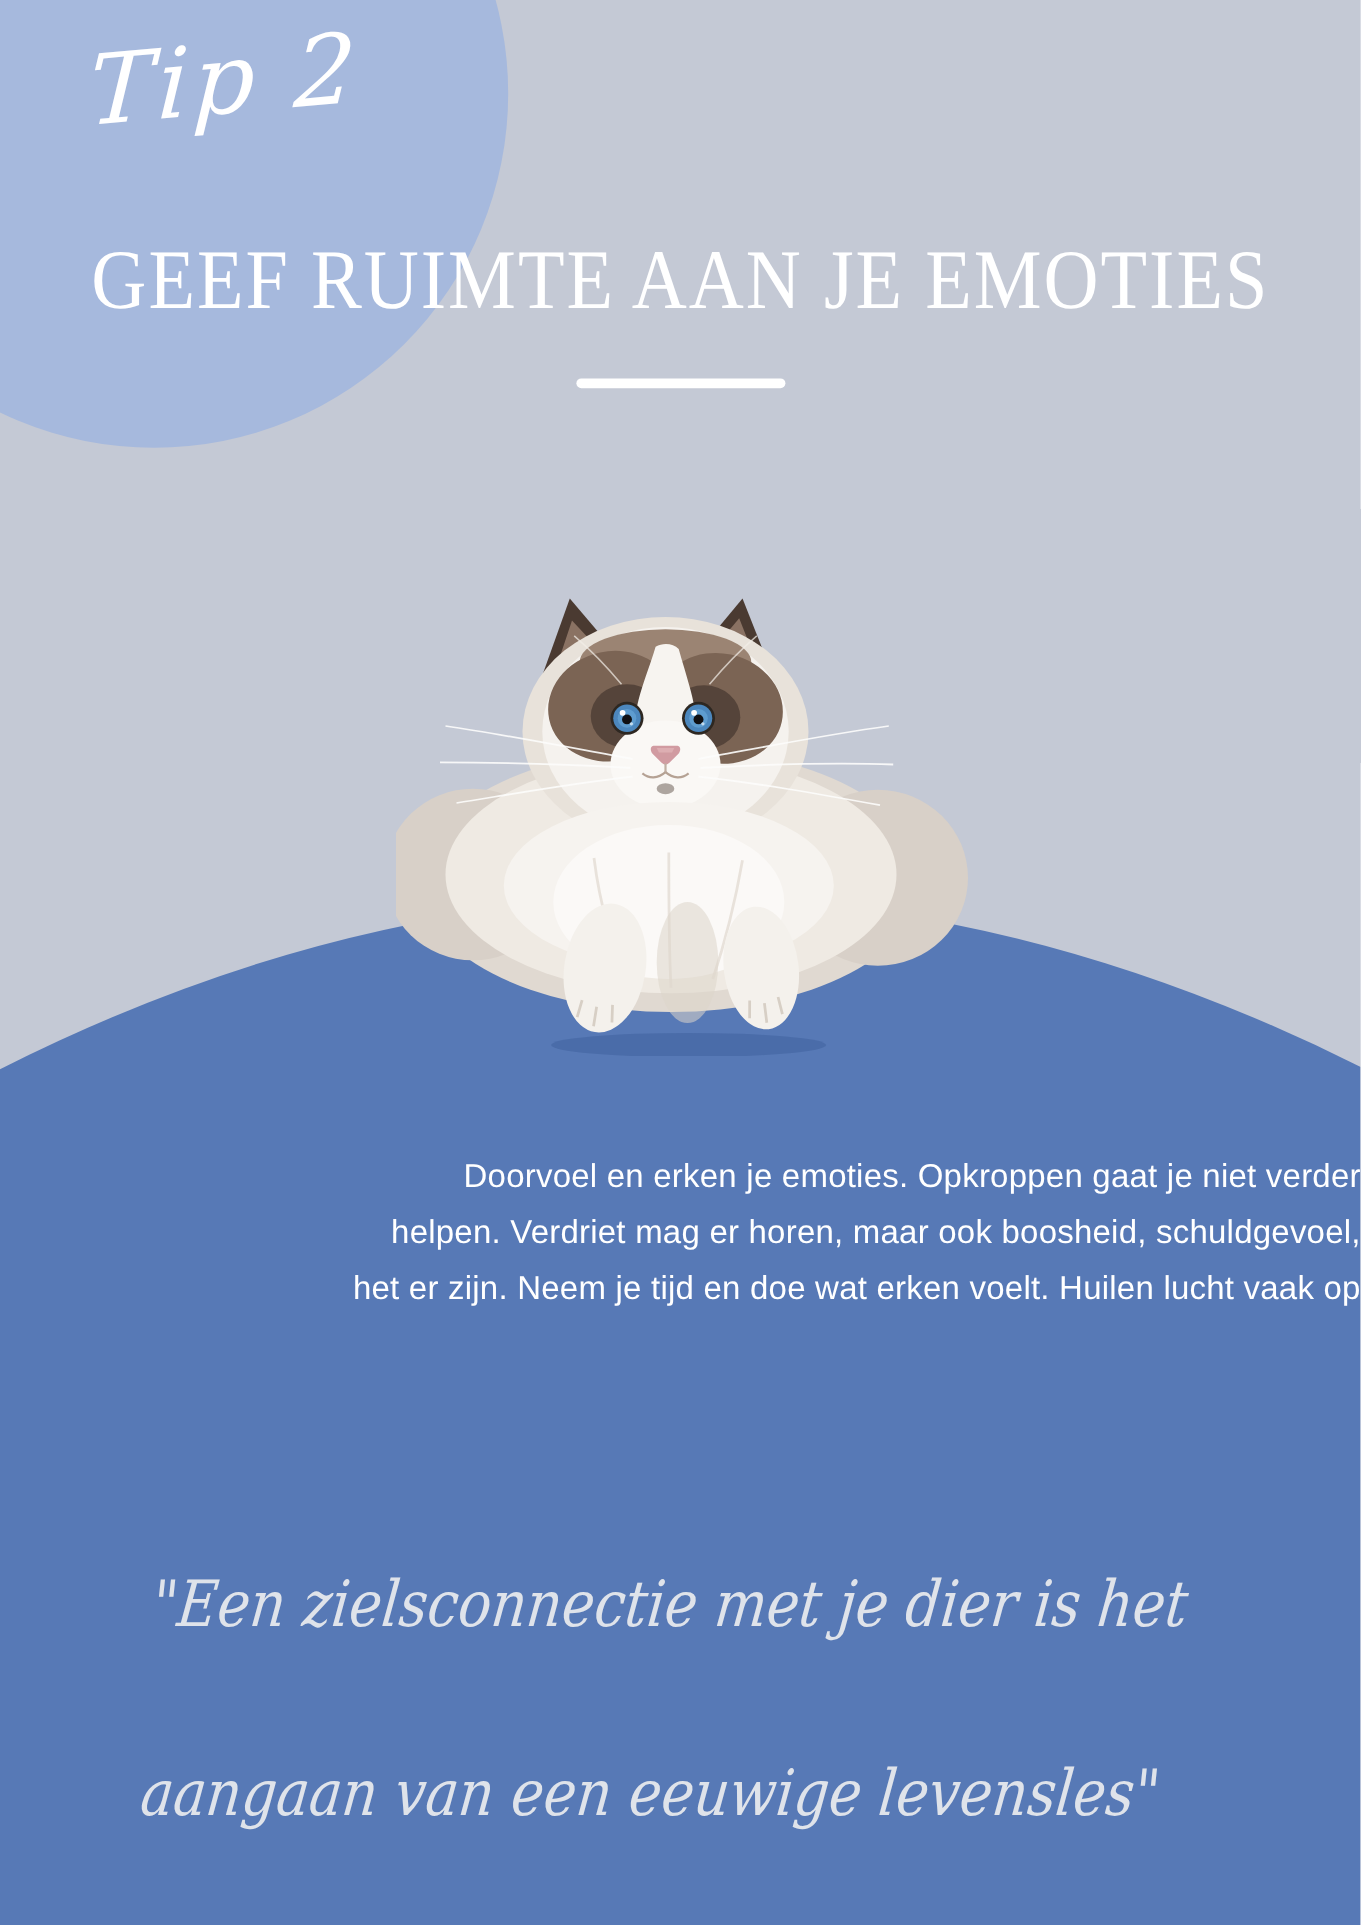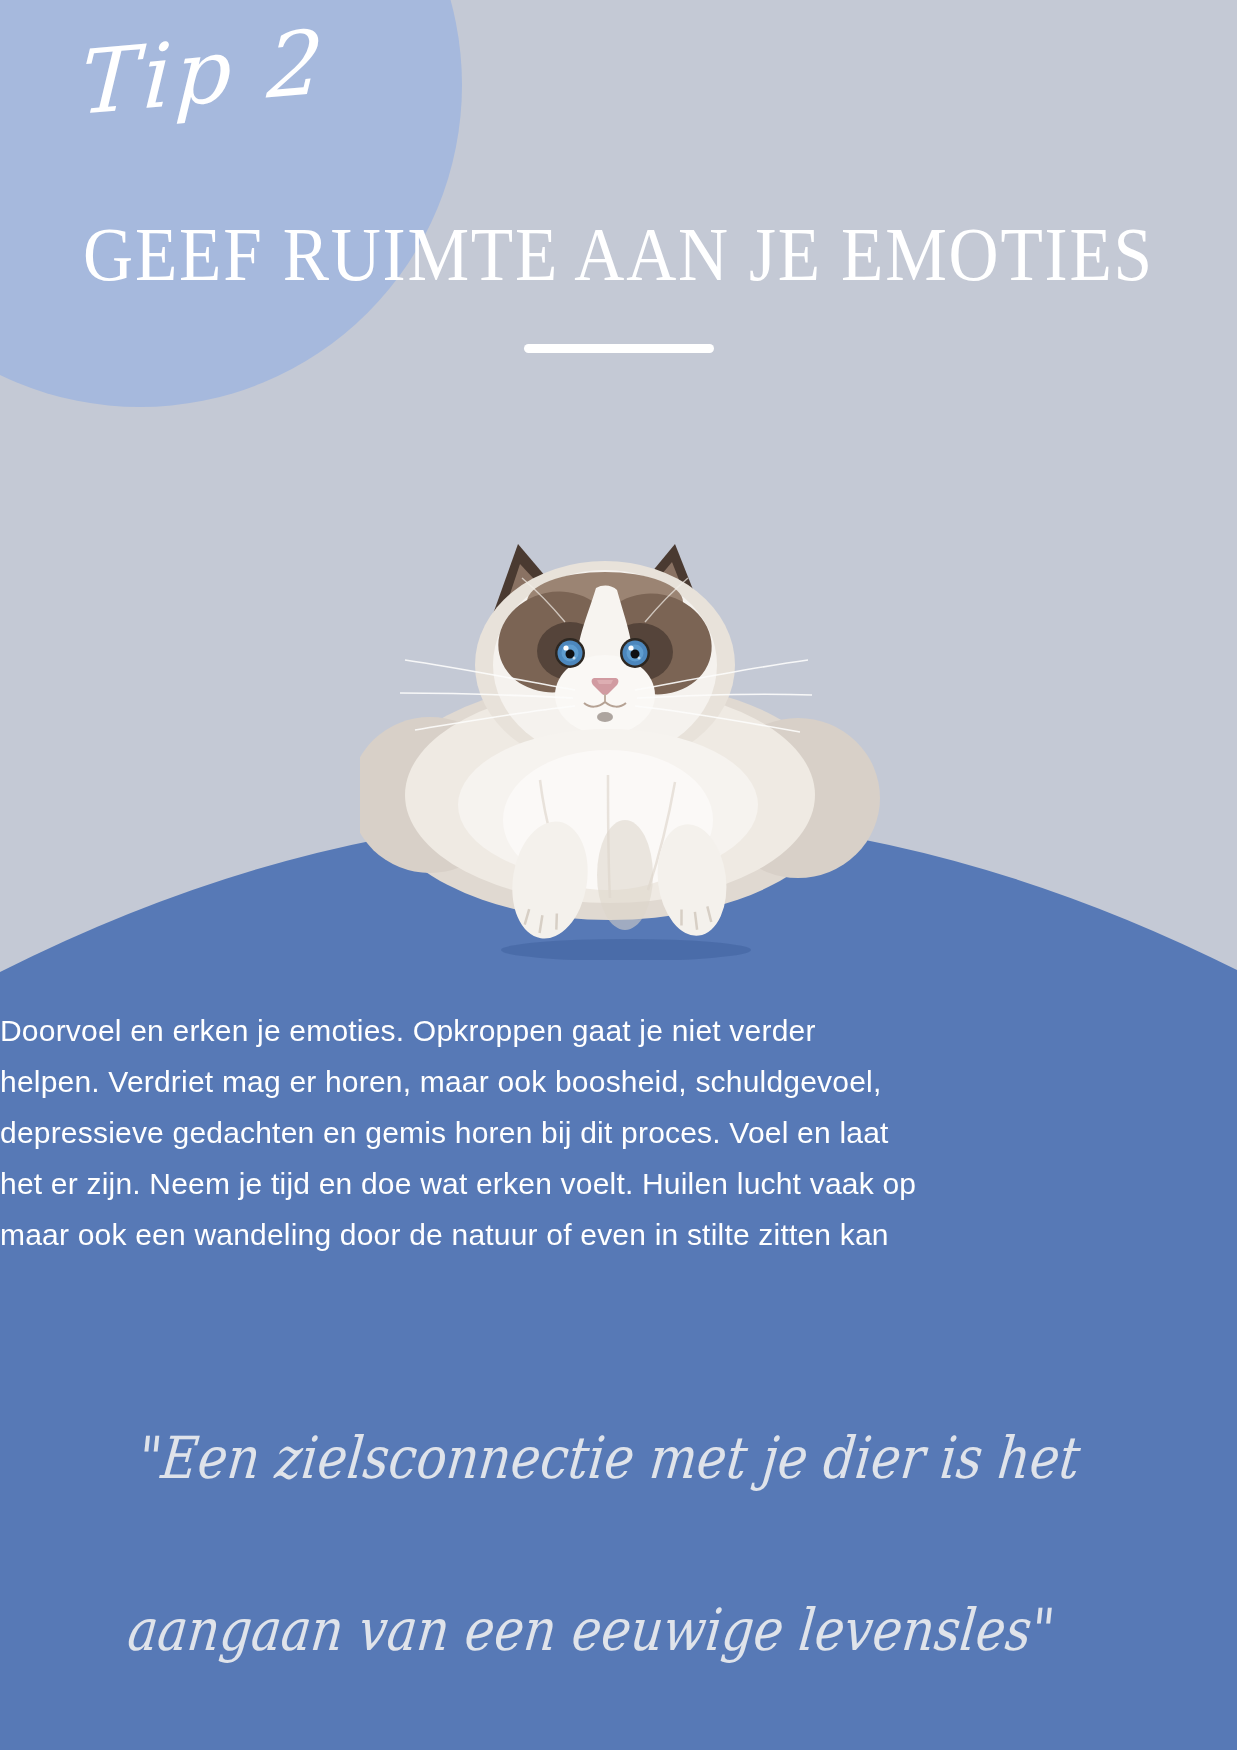--- a/index.html
+++ b/index.html
@@ -42,21 +42,21 @@
   .divider{
     position:absolute;left:524px;top:344px;width:190px;height:9px;
     border-radius:5px;background:var(--divider,#fff);
   }
   
   .dome{position:absolute;left:0;top:0;width:1237px;height:1750px;}
   
   .cat{position:absolute;left:360px;top:530px;width:520px;height:430px;}
   
   .body-text{
-    position:absolute;top:1005px;left:0;right:0;text-align:left;
+    position:absolute;top:1044px;left:0;right:0;text-align:right;
     font-size:30px;line-height:51px;color:var(--body_text,#fff);
     letter-spacing:0.2px;
   }
   .body-text .line{white-space:nowrap;}
   
   .quote{
     position:absolute;top:1372px;left:0;right:0;text-align:center;
     font-family:"DejaVu Serif","Liberation Serif",serif;
     font-style:italic;font-size:58px;line-height:172px;
     color:var(--quote_text,#dfe3ea);
@@ -156,23 +156,21 @@
     </g>
     <g stroke="#f3efe9" stroke-width="1.4" fill="none" opacity="0.7">
       <path d="M 205,92 C 190,74 176,60 162,48"></path>
       <path d="M 285,92 C 300,74 314,60 328,48"></path>
     </g>
   </svg>
 
   <div class="body-text">
     <div class="line">Doorvoel en erken je emoties. Opkroppen gaat je niet verder</div>
     <div class="line">helpen. Verdriet mag er horen, maar ook boosheid, schuldgevoel,</div>
-    <div class="line">depressieve gedachten en gemis horen bij dit proces. Voel en laat</div>
     <div class="line">het er zijn. Neem je tijd en doe wat erken voelt. Huilen lucht vaak op</div>
-    <div class="line">maar ook een wandeling door de natuur of even in stilte zitten kan</div>
   </div>
 
   <div class="quote">
     <div class="qline">"Een zielsconnectie met je dier is het</div>
     <div class="qline">aangaan van een eeuwige levensles"</div>
   </div>
 
 </div>
 
 </body></html>

